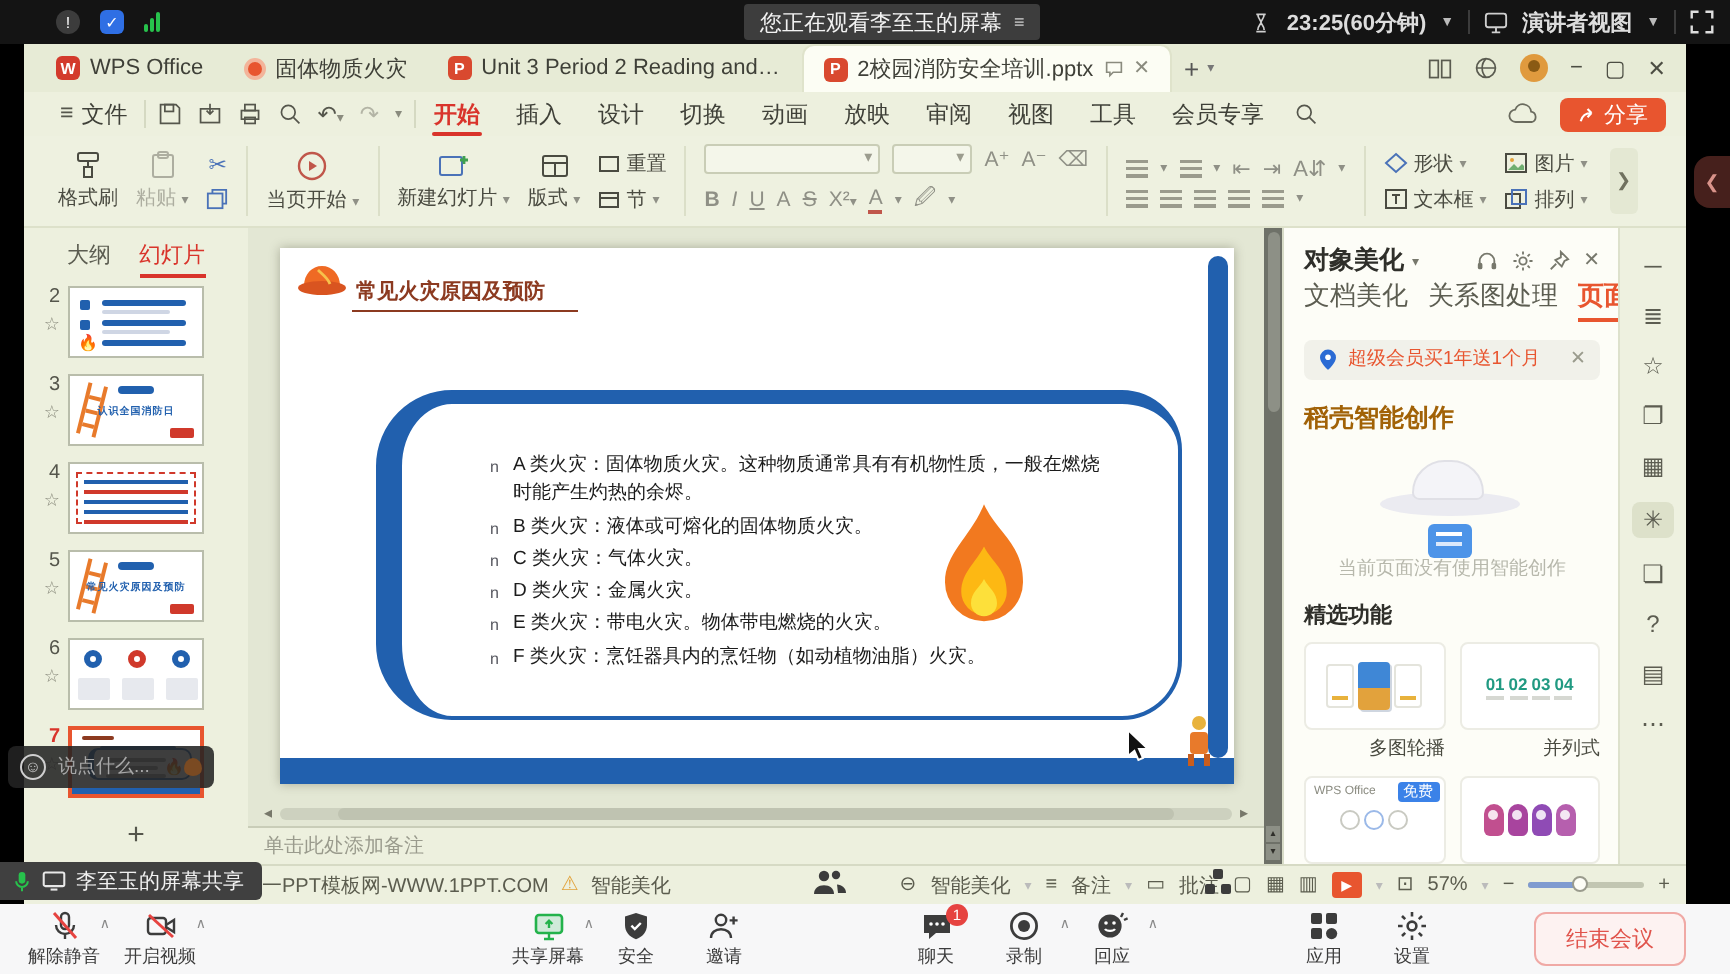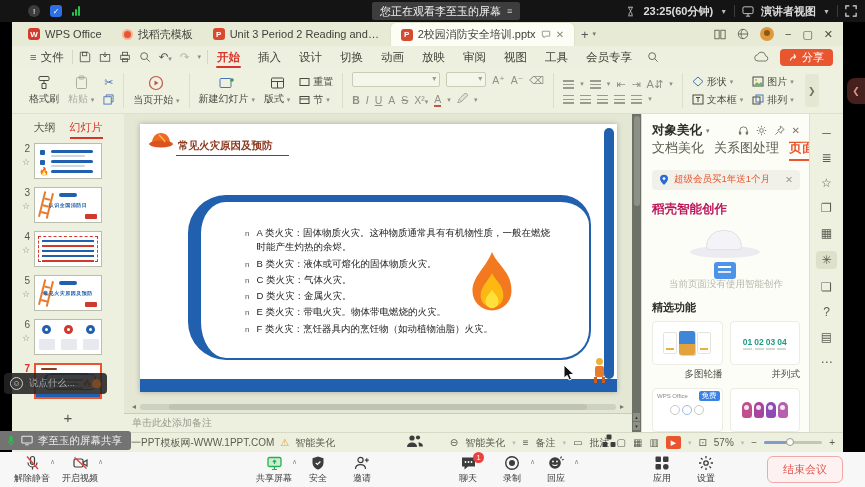--- a/index.html
+++ b/index.html
@@ -161,21 +161,21 @@
   .tpane{width:168px;background:#fdfdf7;border-left:1px solid #d8dcc8;padding:8px 9px 0 10px;overflow:hidden;
          display:flex;flex-direction:column;font-size:11px;color:#3c3d35;}
   .tp-head{display:flex;align-items:center;gap:4px;}
   .tp-title{font-size:12.5px;font-weight:bold;color:#2f2f2a;}
   .tp-hicons{margin-left:auto;display:flex;align-items:center;gap:7px;color:#77786c;font-size:10px;}
   .tp-tabs{display:flex;gap:10px;margin-top:0;font-size:13px;color:#5c5d51;white-space:nowrap;}
   .tp-tab.active{color:#e8552f;border-bottom:2px solid #e8552f;padding-bottom:2px;font-weight:bold;}
   .promo{margin-top:9px;height:23px;background:#f1f1ea;border-radius:4px;display:flex;align-items:center;
          gap:5px;padding:0 7px;font-size:9.5px;color:#e8552f;}
   .promo .px{margin-left:auto;color:#9a9b8d;}
-  .ai-title{margin-top:11px;font-size:12.5px;font-weight:bold;color:#be185d;}
+  .ai-title{margin-top:11px;font-size:12.5px;font-weight:bold;color:#a16207;}
   .hatbox{height:64px;position:relative;margin-top:4px;}
   .hat-dome{position:absolute;left:54px;top:8px;width:36px;height:20px;background:#f4f4f8;border:1px solid #e0e0e6;border-radius:18px 18px 4px 4px;}
   .hat-brim{position:absolute;left:38px;top:24px;width:70px;height:12px;background:#ebebf1;border-radius:50%;}
   .ai-doc{position:absolute;left:62px;top:40px;width:22px;height:17px;background:#4d94e8;border-radius:3px;}
   .ai-doc:before{content:"";position:absolute;left:4px;top:4px;width:13px;height:2px;background:#fff;box-shadow:0 5px 0 #dce9fb;}
   .empty-hint{text-align:center;color:#b7b8ac;font-size:9.5px;margin-top:2px;}
   .feat{margin-top:9px;font-size:11px;font-weight:bold;color:#2f2f2a;}
   .cards{display:grid;grid-template-columns:1fr 1fr;gap:7px;margin-top:6px;}
   .cardcell{display:flex;flex-direction:column;align-items:flex-end;}
   .card{width:100%;height:44px;background:#fff;border:1px solid #ececе4;border:1px solid #ecece4;border-radius:4px;
@@ -202,21 +202,21 @@
              font-size:10px;color:#5b5c4e;padding:0 8px 0 92px;gap:6px;white-space:nowrap;}
   .warn{color:#e2a33c;font-size:10px;}
   .sb-right{margin-left:auto;display:flex;align-items:center;gap:7px;}
   .playbtn{width:15px;height:13px;background:#e8552f;border-radius:2px;color:#fff;font-size:7px;
            display:flex;align-items:center;justify-content:center;}
   .ztrack{width:58px;height:3px;background:#c2c6b2;border-radius:2px;position:relative;}
   .ztrack b{position:absolute;left:0;top:0;height:3px;width:24px;background:#7f9bd0;border-radius:2px;}
   .ztrack i{position:absolute;left:22px;top:-3px;width:8px;height:8px;border-radius:50%;background:#fdfdf6;border:1px solid #9a9b8d;}
 
   
-  .share-badge{position:absolute;left:0;top:409px;height:19px;background:#737373;display:flex;align-items:center;
+  .share-badge{position:absolute;left:0;top:409px;height:19px;background:#404040;display:flex;align-items:center;
                gap:5px;padding:0 9px 0 6px;color:#f0f0f0;font-size:10.5px;z-index:10;border-radius:0 3px 3px 0;}
 
   
   .meet-bottom{position:absolute;left:0;top:452px;width:865px;height:35px;background:#f7f7f8;
                display:flex;align-items:center;padding:0 10px;}
   .mb-item{display:flex;flex-direction:column;align-items:center;justify-content:center;width:44px;position:relative;}
   .mb-item .ilabel{font-size:9px;color:#3c3c3c;margin-top:1px;white-space:nowrap;}
   .mb-item .chev{position:absolute;right:-1px;top:3px;font-size:7px;color:#8a8a8a;}
   .mb-item.wide{width:62px;gap:44px;}
   .badge{position:absolute;right:6px;top:-3px;min-width:11px;height:11px;border-radius:6px;background:#e64340;
@@ -266,21 +266,21 @@
 
     <div class="wps">
 
       <div class="tabbar">
         <div class="wtab">
           <span class="logo-sq w-red">W</span>
           <span class="tname">WPS Office</span>
         </div>
         <div class="wtab">
           <span class="dot-red"></span>
-          <span class="tname">找稻壳模板</span>
+          <span class="tname">固体物质火灾</span>
         </div>
         <div class="wtab">
           <span class="logo-sq p-red">P</span>
           <span class="tname">Unit 3 Period 2 Reading and Thi</span>
         </div>
         <div class="wtab active">
           <span class="logo-sq p-red">P</span>
           <span class="tname">2校园消防安全培训.pptx</span>
           <svg class="tab-bub" width="10" height="9" viewBox="0 0 12 11">
               <path d="M1.5 1.5h9v6h-5l-2 2v-2h-2z" stroke="#8a8b7e" fill="none"></path>

